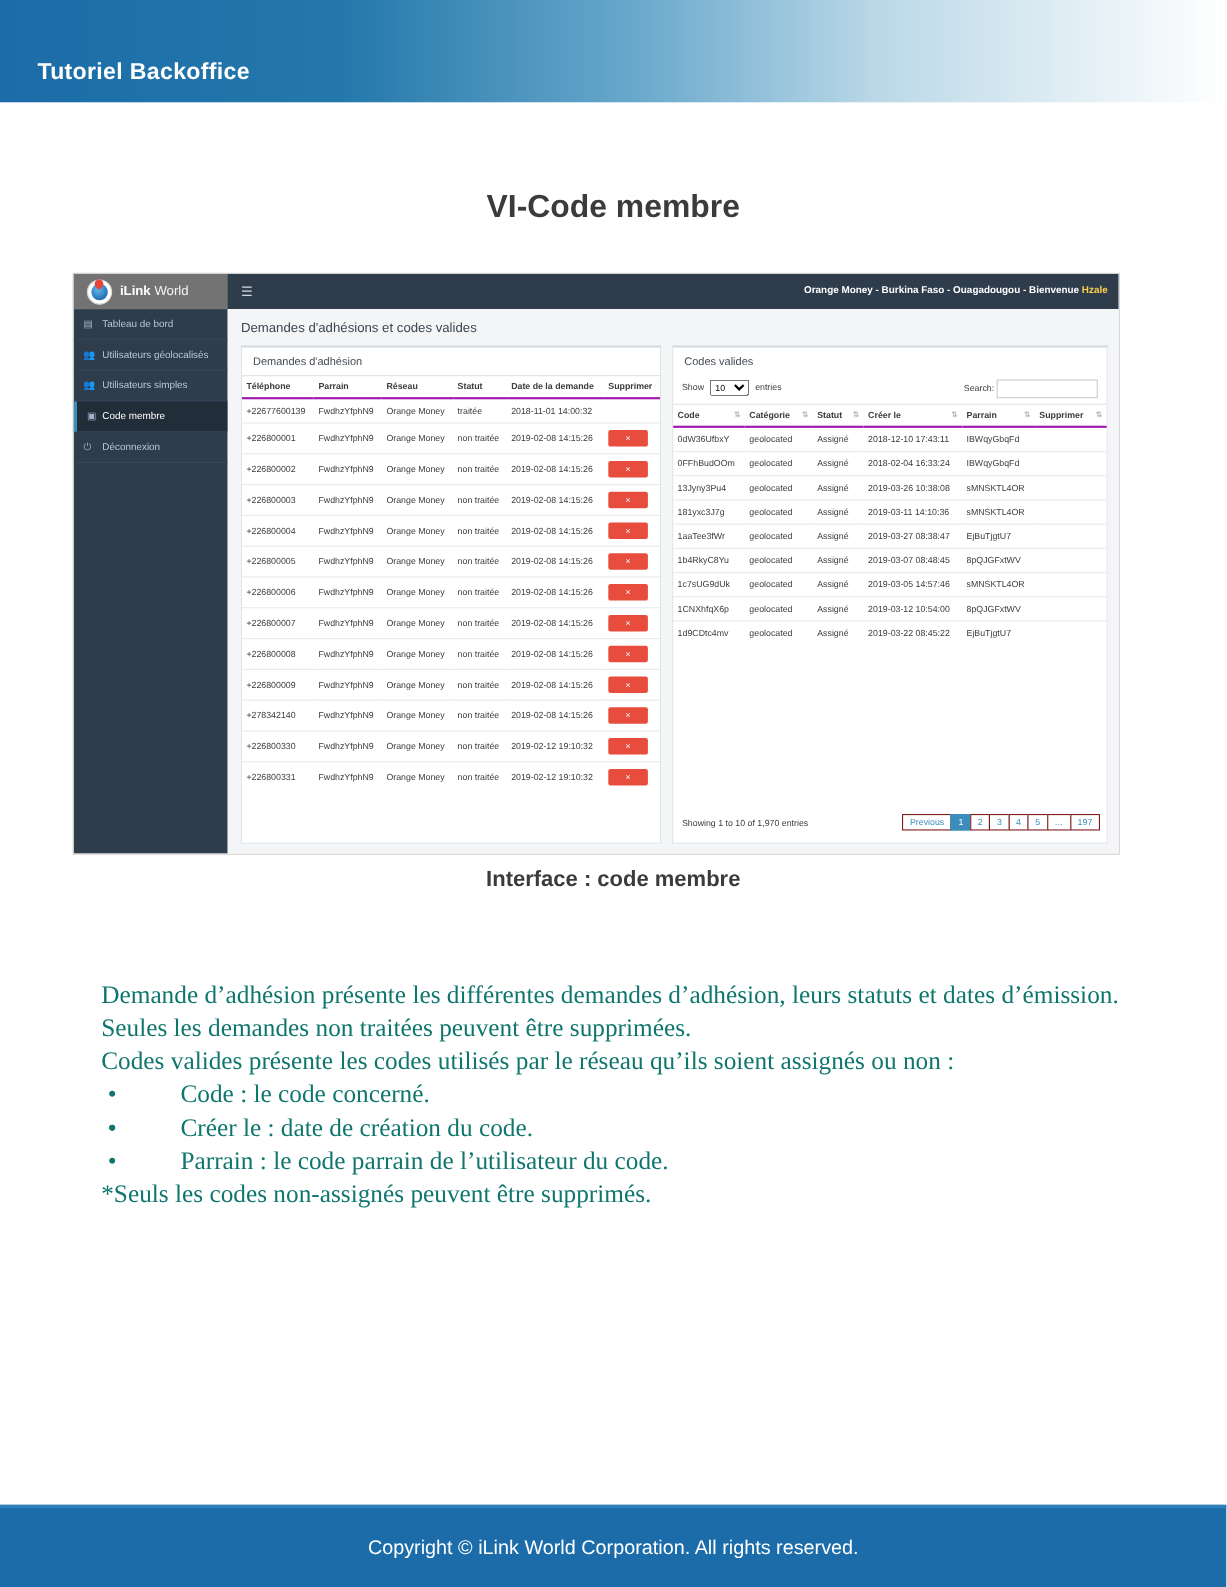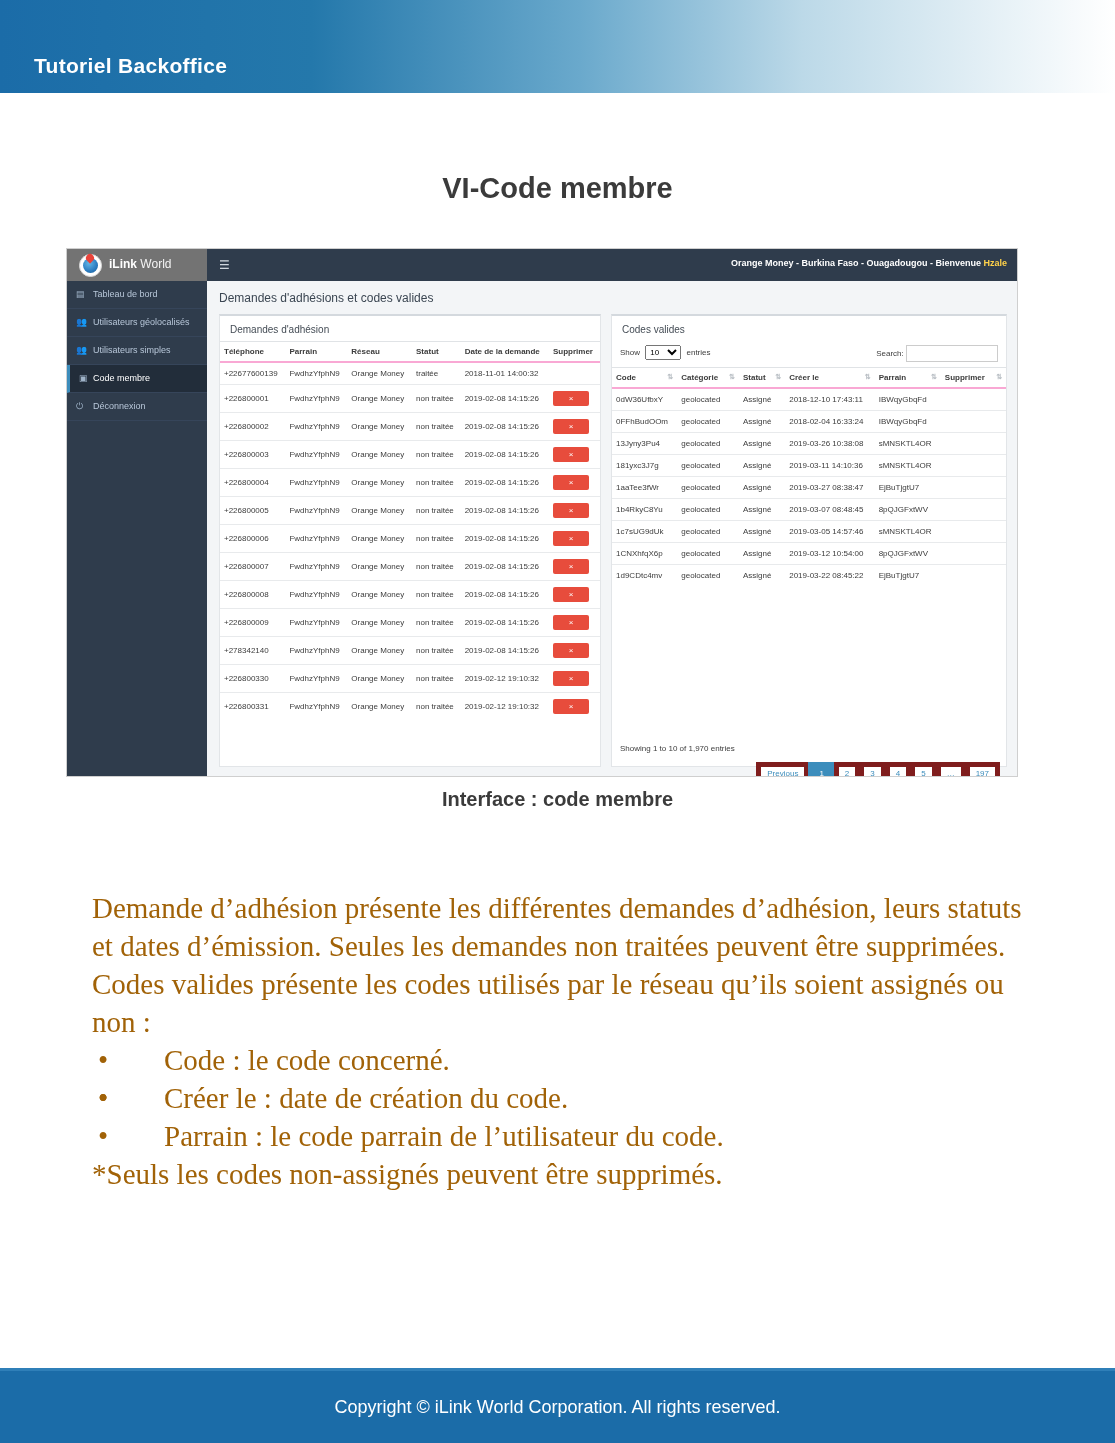--- a/index.html
+++ b/index.html
@@ -198,21 +198,21 @@
     border-collapse: collapse;
     font-size: 8px;
     color: #3c3c3c;
   }
   table.grid th {
     text-align: left;
     font-size: 8px;
     font-weight: bold;
     padding: 5px 4px;
     border-top: 1px solid #e0e3e6;
-    border-bottom: 2px solid #f9a8d4;
+    border-bottom: 2px solid #a21caf;
     white-space: nowrap;
   }
   table.grid td {
     padding: 6px 4px;
     border-top: 1px solid #e8eaec;
     white-space: nowrap;
     vertical-align: middle;
   }
   .sortarrow {
     float: right;
@@ -266,27 +266,26 @@
     left: 0; bottom: 6px;
     width: 394px;
     height: 20px;
     font-size: 8px;
     color: #3c3c3c;
   }
   .dt-info { position: absolute; left: 8px; top: 4px; }
   .pager { position: absolute; right: 6px; top: 0; }
   .pager span {
     display: inline-block;
-    border: 5px solid #7f1d1d;
+    border: 1px solid #7f1d1d;
     padding: 2px 6px;
     margin-left: -1px;
     background: #ffffff;
     color: #3c8dbc;
     font-size: 8px;
-    margin-top: 22px;
   }
   .pager span.on {
     background: #3c8dbc;
     border-color: #3c8dbc;
     color: #ffffff;
   }
 
   
   .shot-caption {
     position: absolute;
@@ -297,23 +296,23 @@
     font-weight: bold;
     color: #3b3b3b;
   }
 
   
   .body-copy {
     position: absolute;
     left: 92px;
     top: 890px;
     width: 930px;
-    font-size: 29px;
+    font-size: 23px;
     line-height: 1.31;
-    color: #a16207;
+    color: #0f766e;
     font-family: "Liberation Serif", serif;
   }
   .body-copy p { margin: 0; }
   .bullet-row {
     display: block;
     position: relative;
     padding-left: 72px;
   }
   .bullet-row .dot {
     position: absolute;

